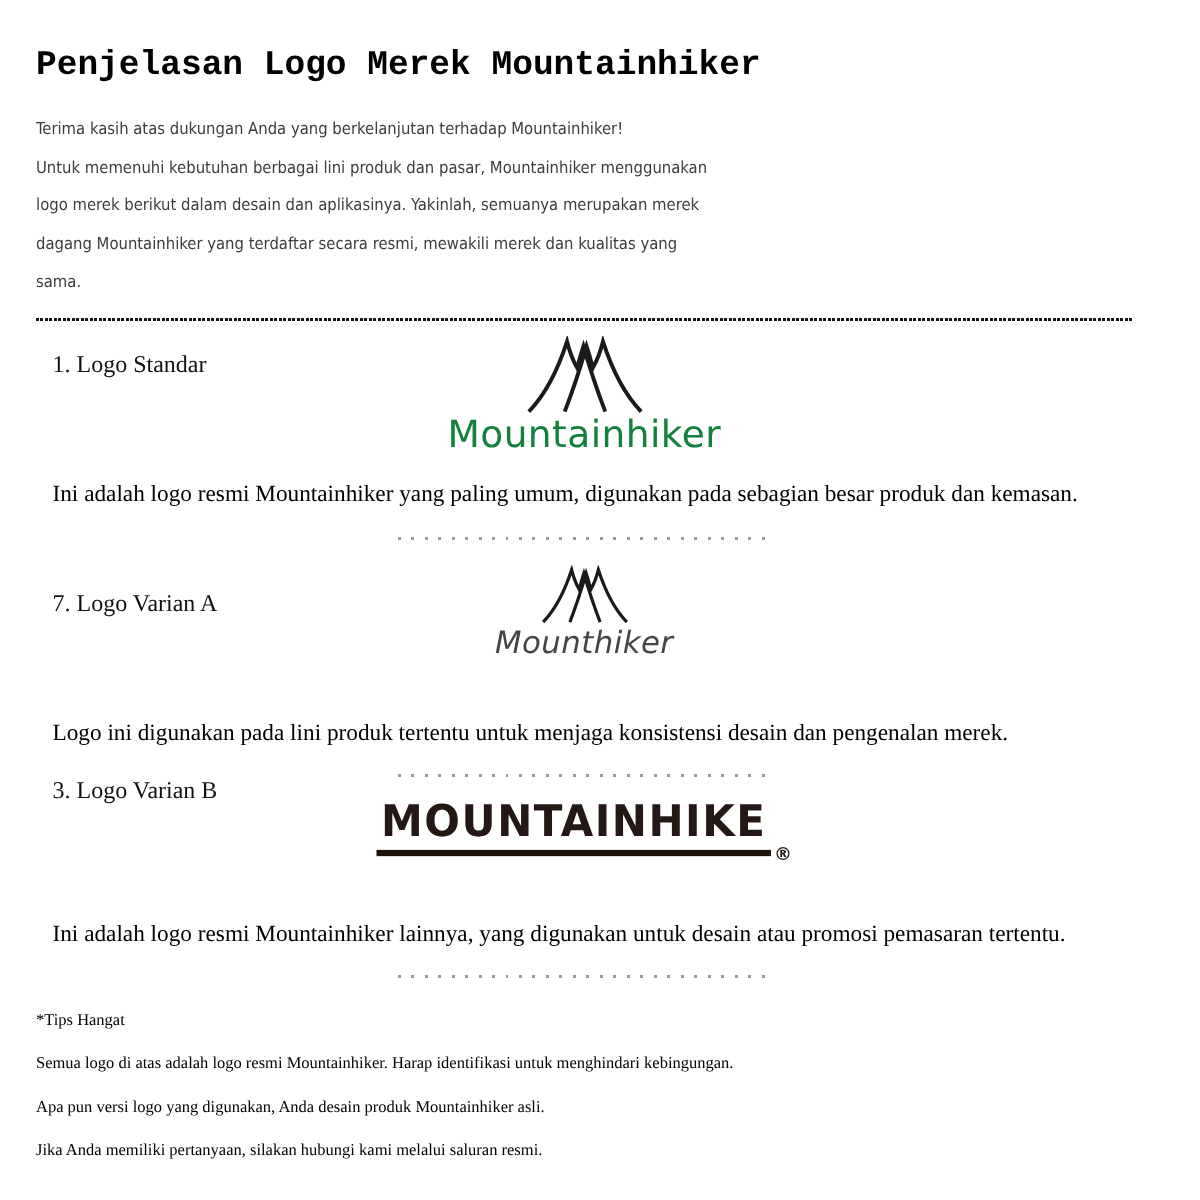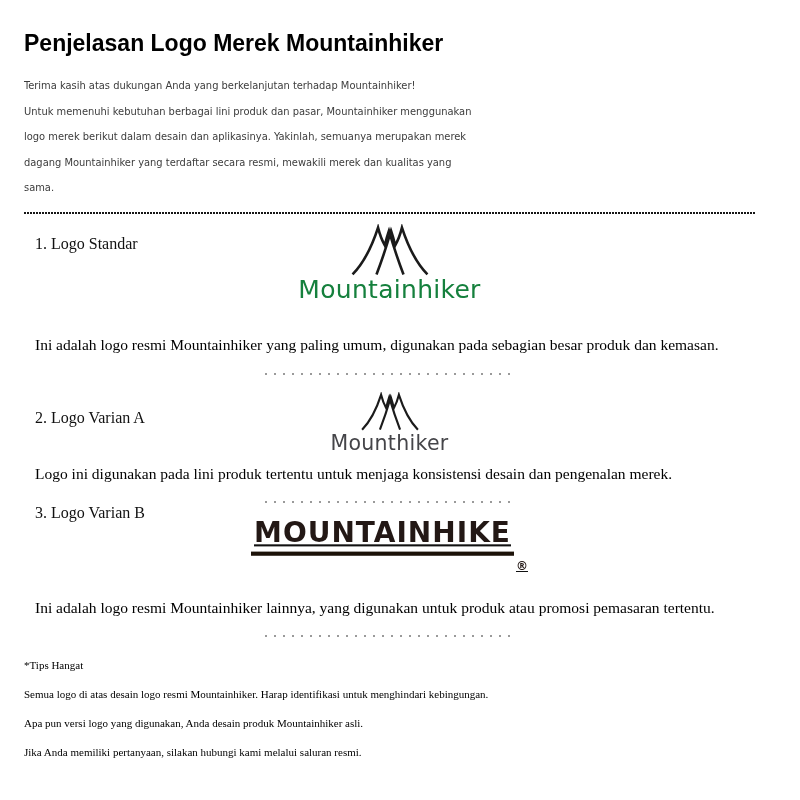--- a/index.html
+++ b/index.html
@@ -8,21 +8,21 @@
     width: 800px; height: 800px; overflow: hidden;
     background: #ffffff;
     font-family: "Liberation Serif", serif;
     color: #111111;
   }
   .page { padding: 30px 45px 0 24px; }
 
   
   .page-title {
     margin: 0 0 17px 0;
-    font-family: Liberation Sans, sans-serif;
+    font-family: Liberation Mono, monospace;
     font-weight: bold;
     font-size: 23px;
     line-height: 26px;
     color: #000000;
   }
   .intro {
     margin: 0 0 11px 0;
     font-family: "DejaVu Sans", "Liberation Sans", sans-serif;
     font-stretch: condensed;
     font-size: 11px;
@@ -43,34 +43,34 @@
     color: #111111;
     padding-left: 11px;
   }
   .s1-label { margin-top: 20px; }
   .s2-label { margin-top: 33px; }
   .s3-label { }
 
   .logo-block { text-align: center; }
   .logo-block svg { display: block; margin: 0 auto; }
   .logo1-block { margin-top: -30px; }
-  .logo2-block { margin-top: -36px; }
+  .logo2-block { margin-top: -36px; font-style: italic; }
   .logo3-block { margin-top: -6px; }
 
   .logo1-word {
     font-family: "DejaVu Sans", sans-serif;
     font-size: 25px; line-height: 28px;
     color: #15803d; letter-spacing: 0.3px;
   }
   .logo2-word {
     font-family: "DejaVu Sans", sans-serif;
     font-size: 20.5px; line-height: 24px;
     color: #454549; letter-spacing: 0.3px;
   }
-  .wordmark-wrap { display: inline-flex; align-items: flex-end; text-decoration: underline; }
+  .wordmark-wrap { display: inline-flex; align-items: center; }
   .wordmark {
     display: inline-block;
     font-family: "DejaVu Sans", sans-serif;
     font-weight: bold;
     font-size: 28px; line-height: 32px;
     letter-spacing: 1px;
     color: #231815;
     border-bottom: 4px solid #1c1208;
     padding: 0 3px 2px 3px;
     transform: scaleY(1.04);
@@ -84,22 +84,22 @@
     position: relative;
     top: 18px;
   }
 
   .caption {
     font-family: "Liberation Serif", serif;
     font-size: 15.5px; line-height: 20px;
     color: #000000;
     padding-left: 11px;
   }
-  .s1-caption { margin-top: 31px; }
-  .s2-caption { margin-top: 9px; }
+  .s1-caption { margin-top: 16px; }
+  .s2-caption { margin-top: 39px; }
   .s3-caption { margin-top: 43px; }
 
   .dotted-sep {
     width: 250px; height: 2px;
     margin: 18px auto 0 auto;
     background: repeating-linear-gradient(90deg, #9a9a9a 0 2px, transparent 2px 9px);
   }
   .sep2, .sep3 { margin-top: 17px; }
 
   
@@ -135,21 +135,21 @@
           <path d="M152 97 Q122 66 103 7 Q98 27 90 41 Q86 25 82 13 Q69 58 54 97"></path>
         </g>
       </svg>
       <div class="logo1-word">Mountainhiker</div>
     </div>
     <div class="caption s1-caption">Ini adalah logo resmi Mountainhiker yang paling umum, digunakan pada sebagian besar produk dan kemasan.</div>
     <div class="dotted-sep sep1"></div>
   </div>
 
   <div>
-    <div class="section-label s2-label">2. Logo Varian A</div>
+    <div class="section-label s2-label">7. Logo Varian A</div>
     <div class="logo-block logo2-block">
       <svg width="62" height="39" viewBox="0 0 160 100">
         <g fill="none" stroke="#1b1b1b" stroke-width="5.5" stroke-linejoin="miter">
           <path d="M8 97 Q38 66 57 7 Q62 27 70 41 Q74 25 78 13 Q91 58 106 97"></path>
           <path d="M152 97 Q122 66 103 7 Q98 27 90 41 Q86 25 82 13 Q69 58 54 97"></path>
         </g>
       </svg>
       <div class="logo2-word">Mounthiker</div>
     </div>
     <div class="caption s2-caption">Logo ini digunakan pada lini produk tertentu untuk menjaga konsistensi desain dan pengenalan merek.</div>
@@ -157,24 +157,24 @@
   </div>
 
   <div>
     <div class="section-label s3-label">3. Logo Varian B</div>
     <div class="logo-block logo3-block">
       <span class="wordmark-wrap">
         <span class="wordmark">MOUNTAINHIKE</span>
         <span class="reg-mark">®</span>
       </span>
     </div>
-    <div class="caption s3-caption">Ini adalah logo resmi Mountainhiker lainnya, yang digunakan untuk produk atau promosi pemasaran tertentu.</div>
+    <div class="caption s3-caption">Ini adalah logo resmi Mountainhiker lainnya, yang digunakan untuk desain atau promosi pemasaran tertentu.</div>
     <div class="dotted-sep sep3"></div>
   </div>
 
   <div class="footer">
     <p>*Tips Hangat</p>
-    <p>Semua logo di atas desain logo resmi Mountainhiker. Harap identifikasi untuk menghindari kebingungan.</p>
+    <p>Semua logo di atas adalah logo resmi Mountainhiker. Harap identifikasi untuk menghindari kebingungan.</p>
     <p>Apa pun versi logo yang digunakan, Anda desain produk Mountainhiker asli.</p>
     <p>Jika Anda memiliki pertanyaan, silakan hubungi kami melalui saluran resmi.</p>
   </div>
 
 </div>
 
 </body></html>

